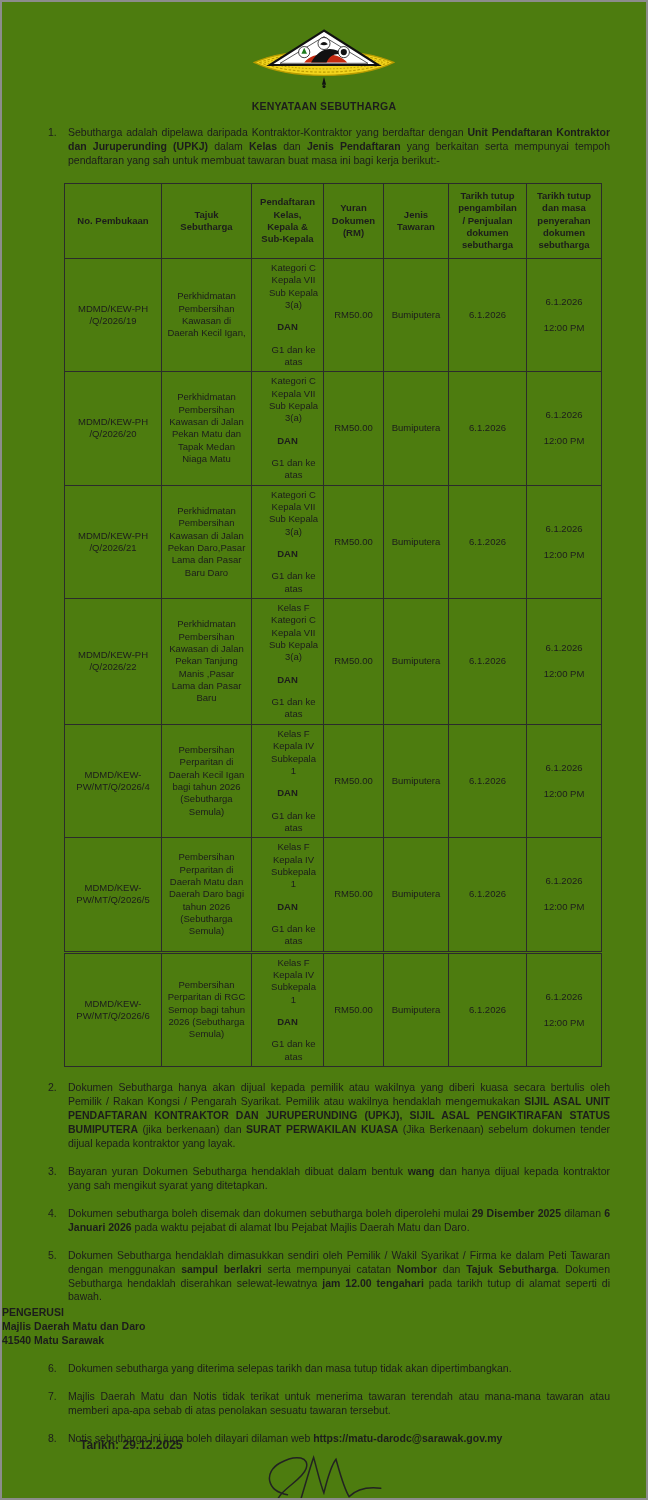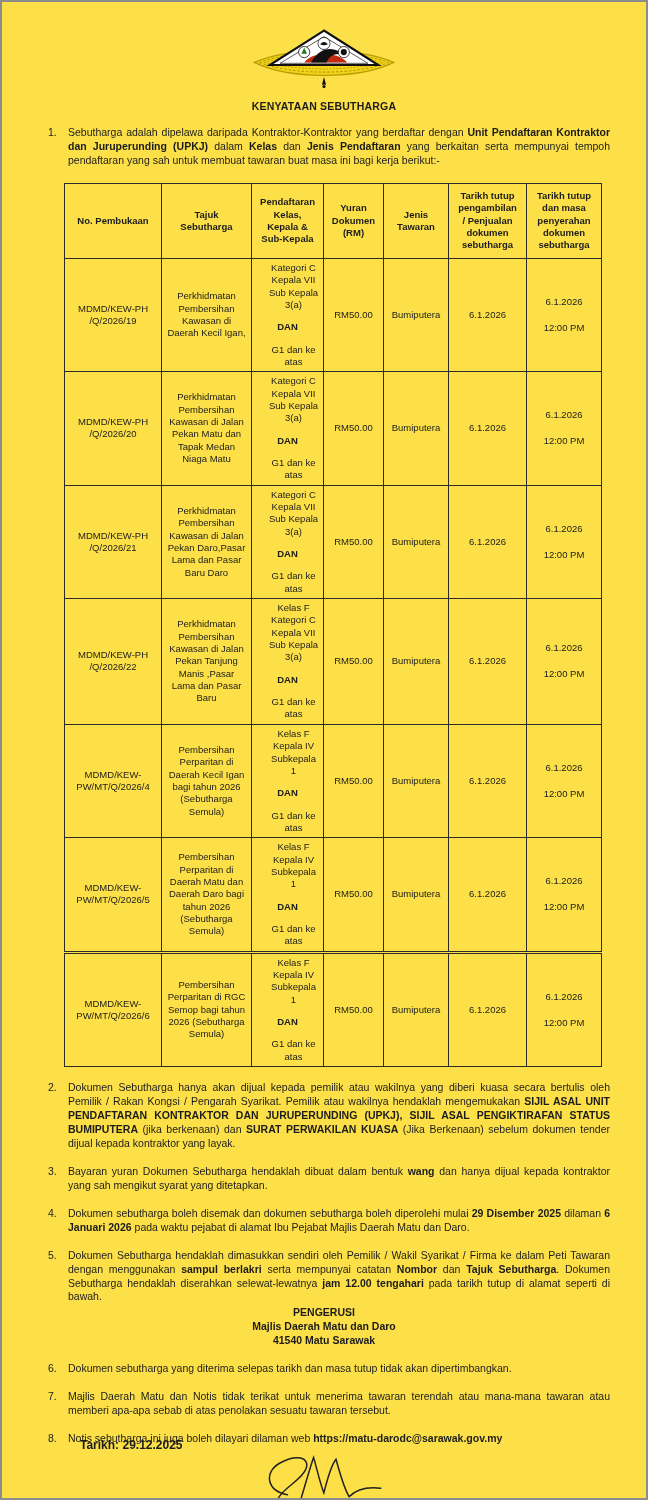--- a/index.html
+++ b/index.html
@@ -1,18 +1,18 @@
 <!DOCTYPE html>
 <html style="--gold: #f2d41d; --gold-dark: #b89b00; --red: #c42a10; --green: #1c7a1c; --ink: #111111;"><head>
 <meta charset="utf-8">
 <style>
   html,body{margin:0;padding:0;background:#fff;}
   .page{
     width:648px;height:1500px;box-sizing:border-box;
-    border:2px solid #8c8c8c;background:#fde047;position:relative;
+    border:2px solid #8c8c8c;background:#4d7c0f;position:relative;
     font-family:"Liberation Sans",sans-serif;color:#1c1c1c;overflow:hidden;
   }
   .b{font-weight:700;}
   .logo-wrap{text-align:center;margin-top:26px;height:62px;}
   .title{
     text-align:center;font-size:10.5px;font-weight:700;margin:10px 0 0 0;
     letter-spacing:.2px;
   }
   .clause{display:flex;margin:14px 36px 0 46px;font-size:10.5px;line-height:1.33;}
   .clause .num{width:20px;flex:0 0 20px;}
@@ -25,21 +25,21 @@
     border:1px solid #2b2b2b;padding:3px 4px;text-align:center;vertical-align:middle;
   }
   table.tender-table th{font-weight:700;height:68px;white-space:pre-line;}
   td.no-cell{white-space:pre-line;}
   td.title-cell{text-align:justify;padding:4px 6px;}
   .reg-top,.reg-bottom{white-space:pre-line;margin-left:12px;}
   .reg-mid{margin:10px 0;}
   .sub-date{margin-bottom:14px;}
   tr.dbl td{border-top:3px double #2b2b2b;}
   .chairman{
-    text-align:center;font-size:10.5px;font-weight:700;line-height:1.32;margin-top:2px;
+    text-align:left;font-size:10.5px;font-weight:700;line-height:1.32;margin-top:2px;
   }
   .sig-block{
     width:320px;margin:4px auto 0;position:relative;text-align:center;
     font-size:10.5px;font-weight:700;line-height:1.32;padding-top:50px;
   }
   .sig-svg{position:absolute;top:-2px;left:88px;}
   .dotline{width:280px;margin:0 auto 3px;border-bottom:2px dotted #3a3a3a;height:0;}
   .date{position:absolute;left:78px;bottom:46px;font-size:12px;font-weight:700;}
 </style>
 </head>

